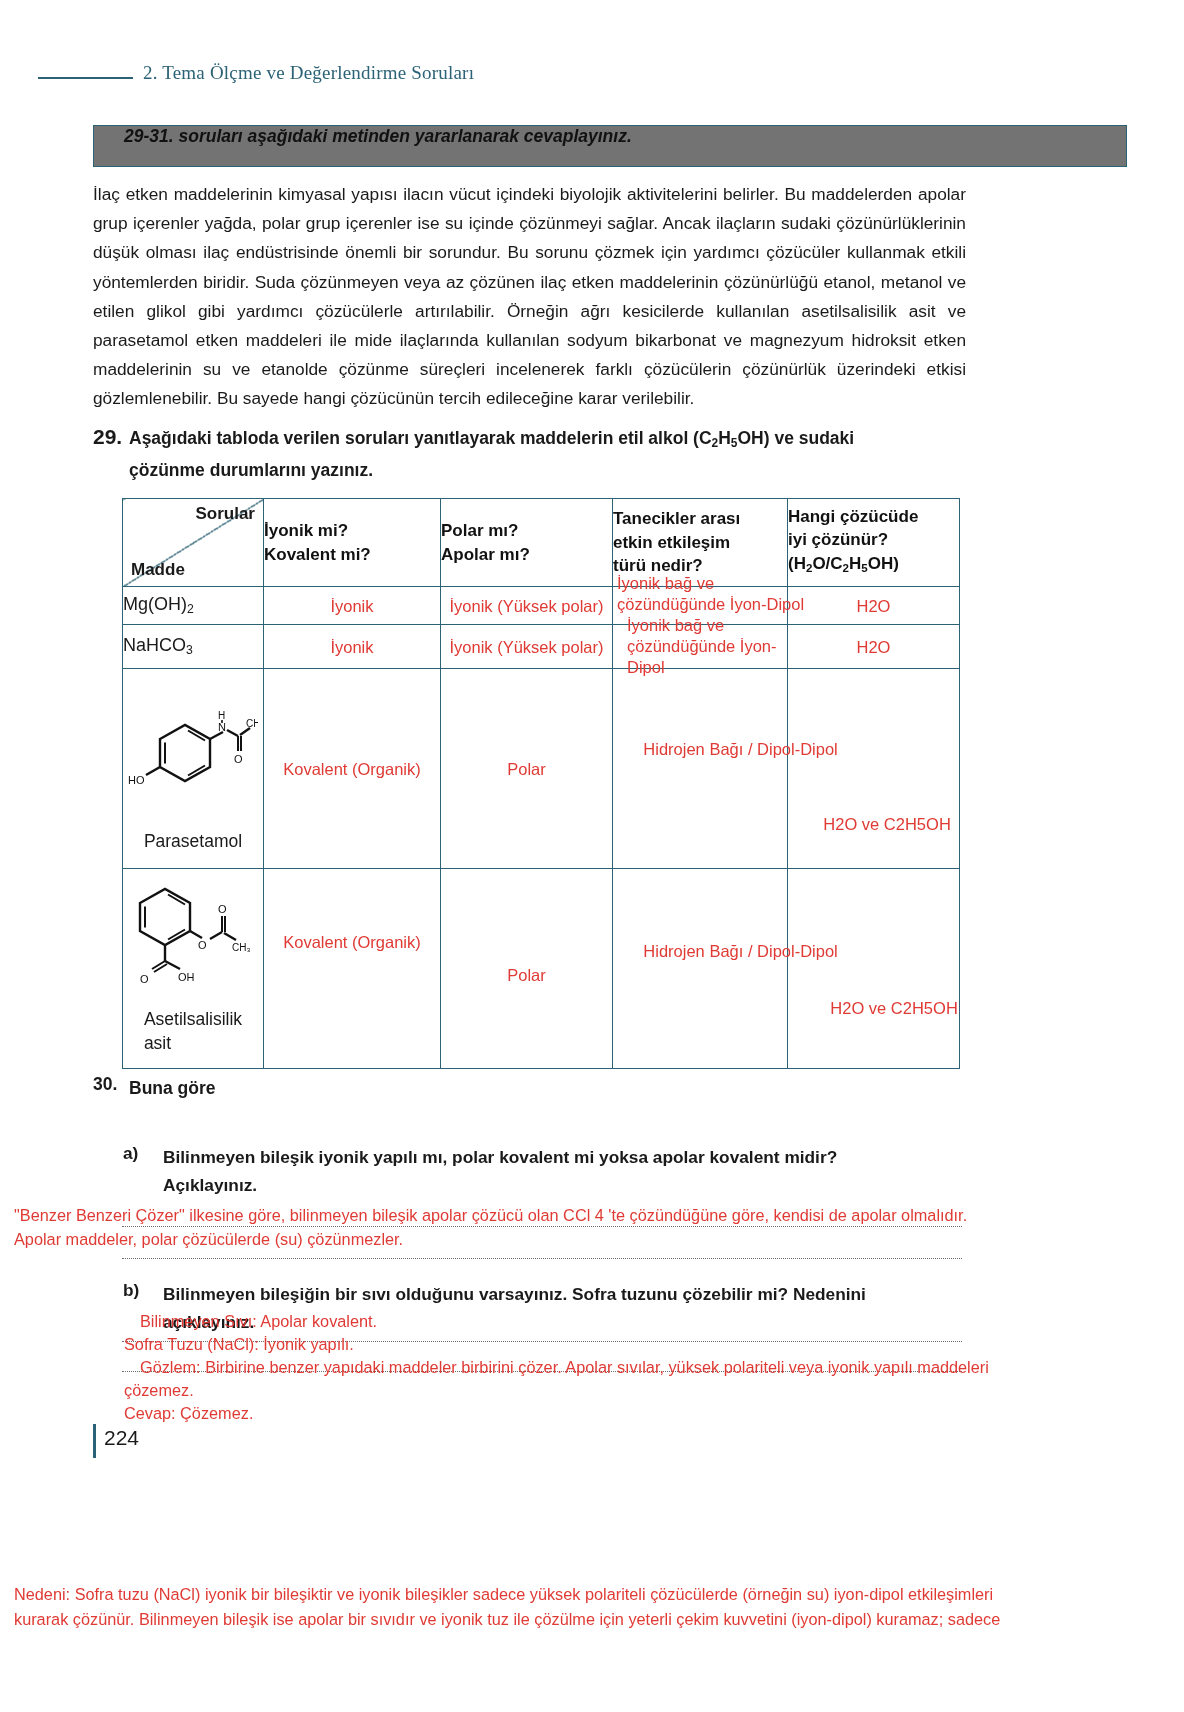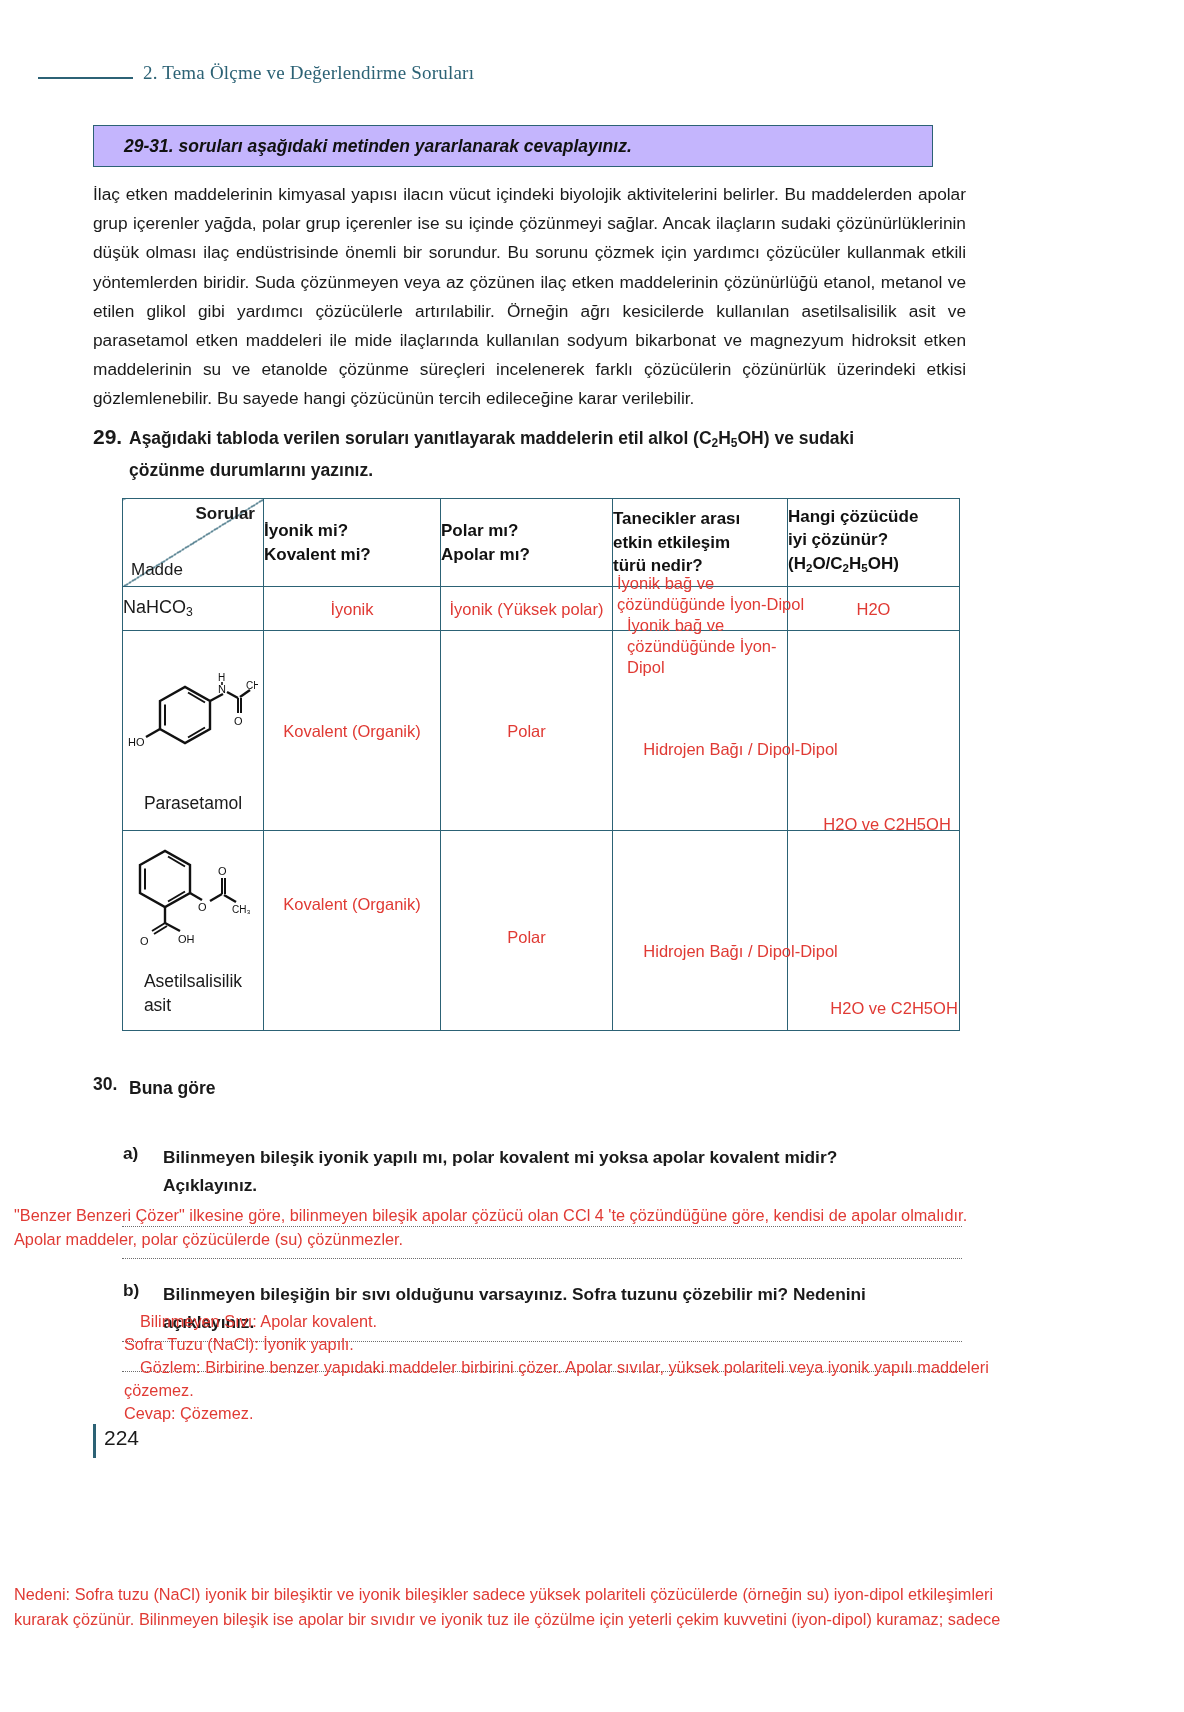--- a/index.html
+++ b/index.html
@@ -22,23 +22,23 @@
   }
   .hdr-title {
     position:absolute; left:105px; top:0;
     font-family:"Liberation Serif", serif;
     font-size:19px; color:#2c6275; letter-spacing:.2px;
     white-space:nowrap;
   }
 
   
   .directive {
-    position:absolute; left:93px; top:125px; width:840px; height:42px;
-    border:1.5px solid #2c6275; background:#c4b5fd;
-    display:flex; align-items:center;
+    position:absolute; left:93px; top:125px; width:1034px; height:42px;
+    border:1.5px solid #2c6275; background:#737373;
+    display:flex; align-items:flex-start;
   }
   .directive span {
     padding-left:30px;
     font-size:17.5px; font-weight:bold; font-style:italic; color:#111;
   }
 
   
   .para {
     position:absolute; left:93px; top:180px; width:873px;
     font-size:17.3px; line-height:29.2px; color:#1a1a1a;
@@ -78,21 +78,21 @@
   .corner {
     position:relative; height:88px; background:
       linear-gradient(to bottom right, transparent 49.6%, #2c6275 49.6%, #2c6275 50.4%, transparent 50.4%);
   }
   .corner .sorular {
     position:absolute; right:8px; top:5px;
     font-size:17px; font-weight:bold;
   }
   .corner .madde {
     position:absolute; left:8px; bottom:6px;
-    font-size:17px; font-weight:normal;text-align:center;
+    font-size:17px; font-weight:bold;text-align:center;
   }
 
   .subst { font-size:18px; color:#1a1a1a; padding:6px 0 6px 10px; text-align:left; }
   .substname { font-size:17.5px; color:#1a1a1a; text-align:left; padding:6px 4px; line-height:24px; }
 
   
   .ans {
     color:#e03a34; font-size:16.5px; line-height:22px;
     font-family:"Liberation Sans", sans-serif;
   }
@@ -185,20 +185,29 @@
         <span>etkin etkileşim</span><br>
         <span>türü nedir?</span>
       </th>
       <th class="hcell">
         <span>Hangi çözücüde</span><br>
         <span>iyi çözünür?</span><br>
         <span>(H</span><sub>2</sub><span>O/C</span><sub>2</sub><span>H</span><sub>5</sub><span>OH)</span>
       </th>
     </tr>
 
+    <tr style="height:38px">
+      <td class="subst">
+        <span>Mg(OH)</span><sub>2</sub>
+      </td>
+      <td class="ans ans-c">İyonik</td>
+      <td class="ans ans-c">İyonik (Yüksek polar)</td>
+      <td></td>
+      <td class="ans ans-c">H2O</td>
+    </tr>
 
     <tr style="height:44px">
       <td class="subst">
         <span>NaHCO</span><sub>3</sub>
       </td>
       <td class="ans ans-c">İyonik</td>
       <td class="ans ans-c">İyonik (Yüksek polar)</td>
       <td></td>
       <td class="ans ans-c">H2O</td>
     </tr>

